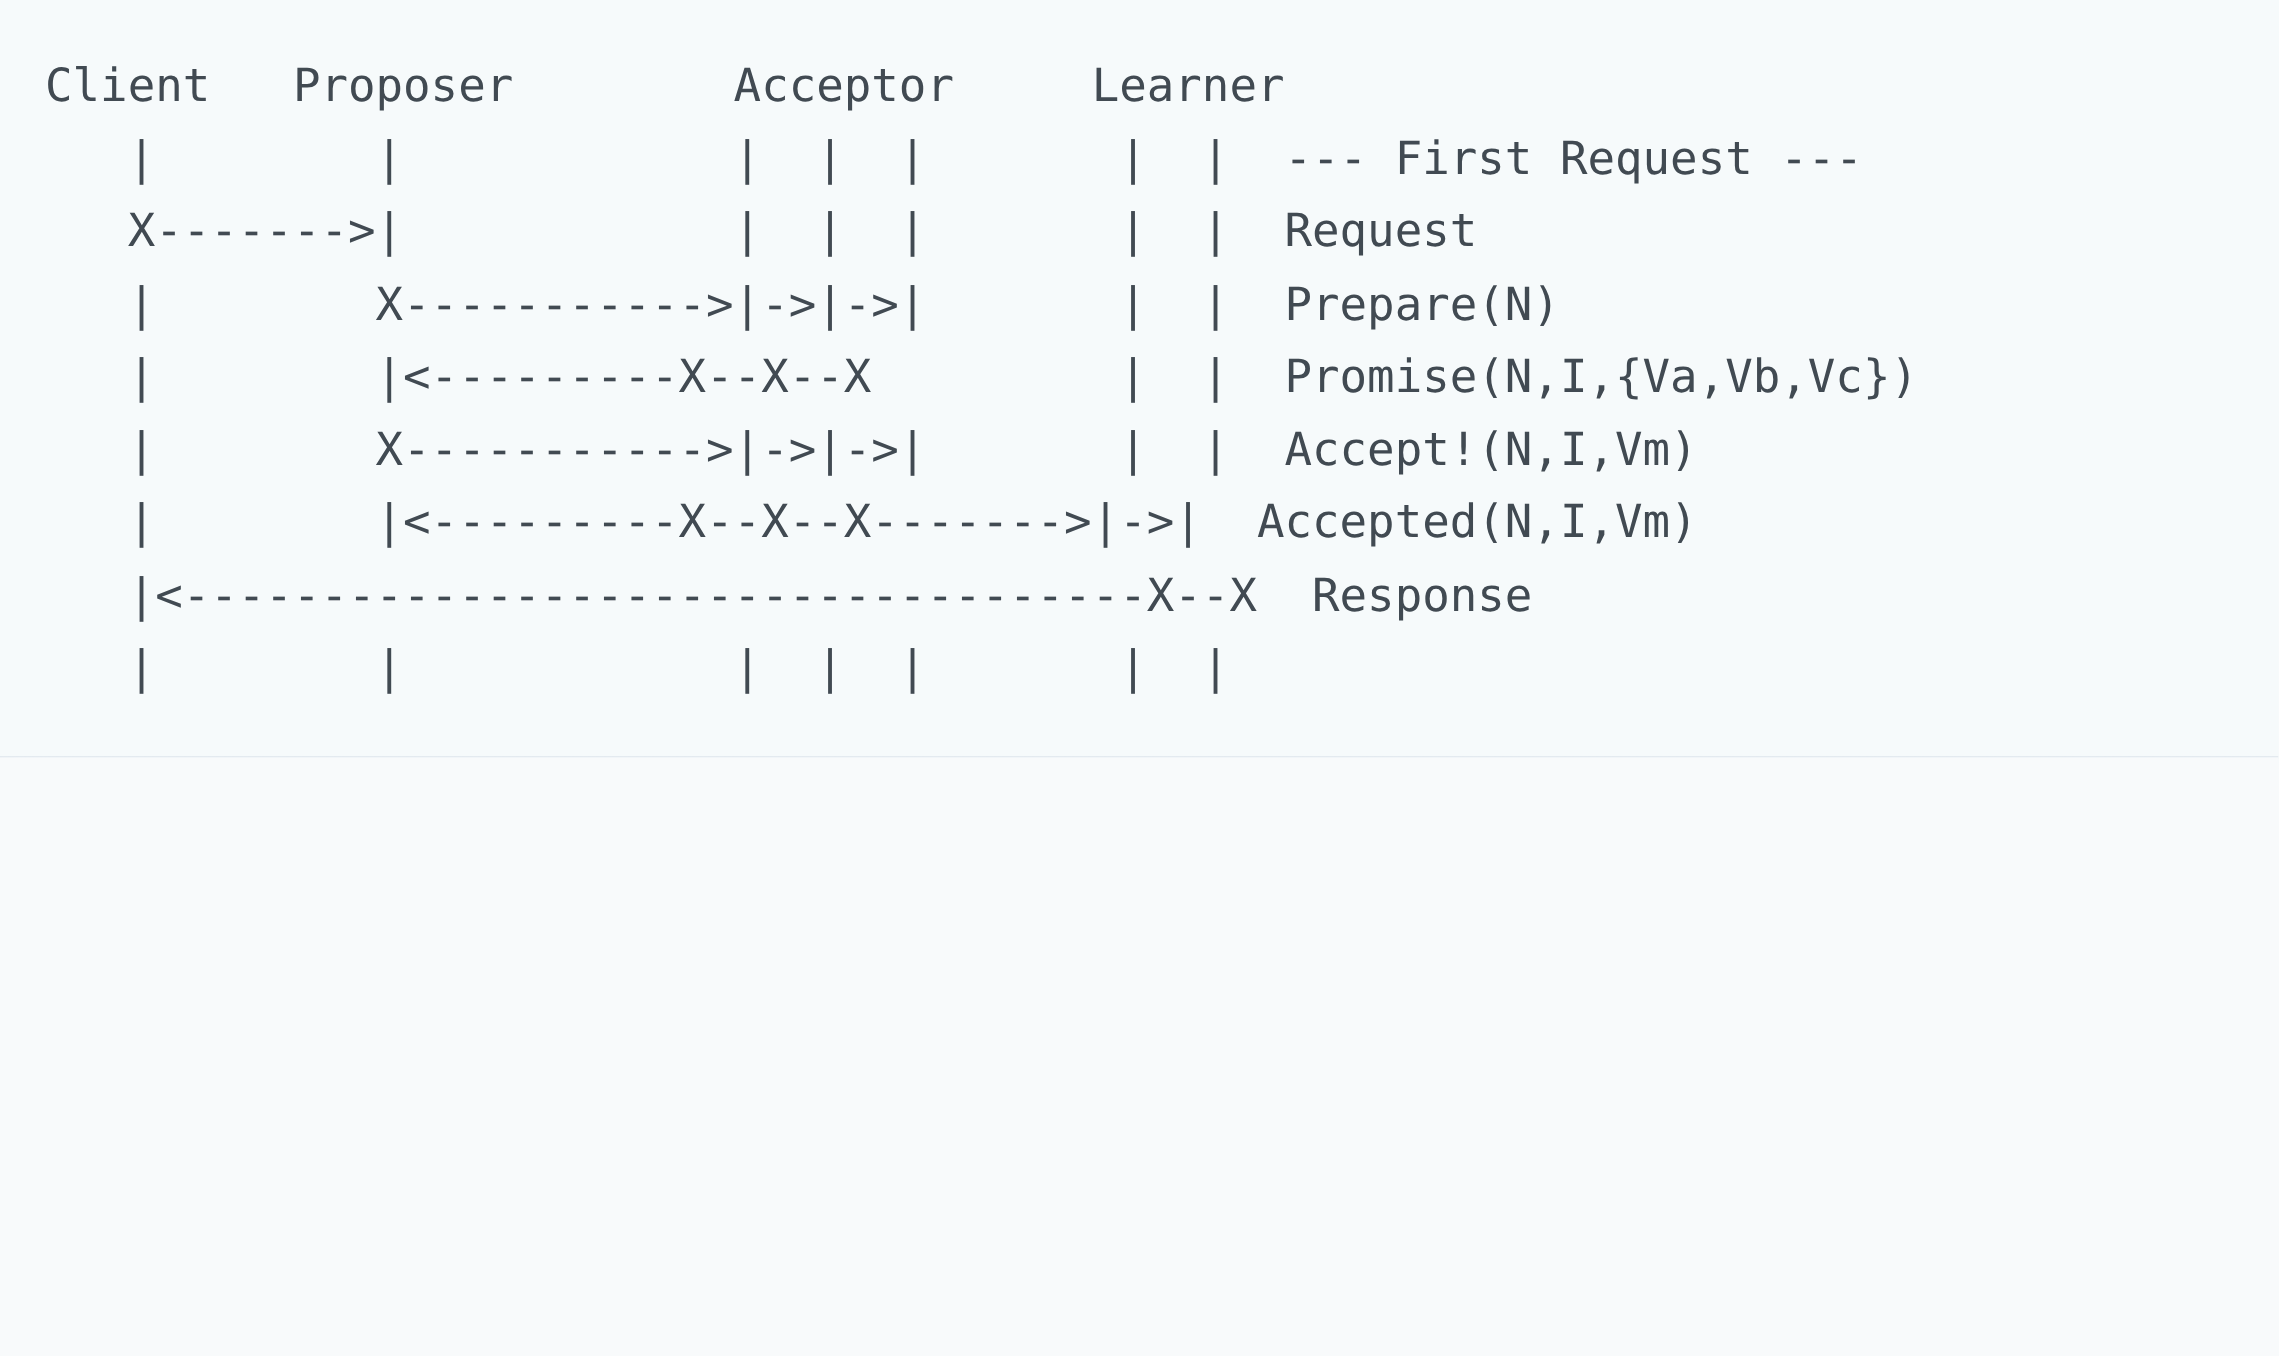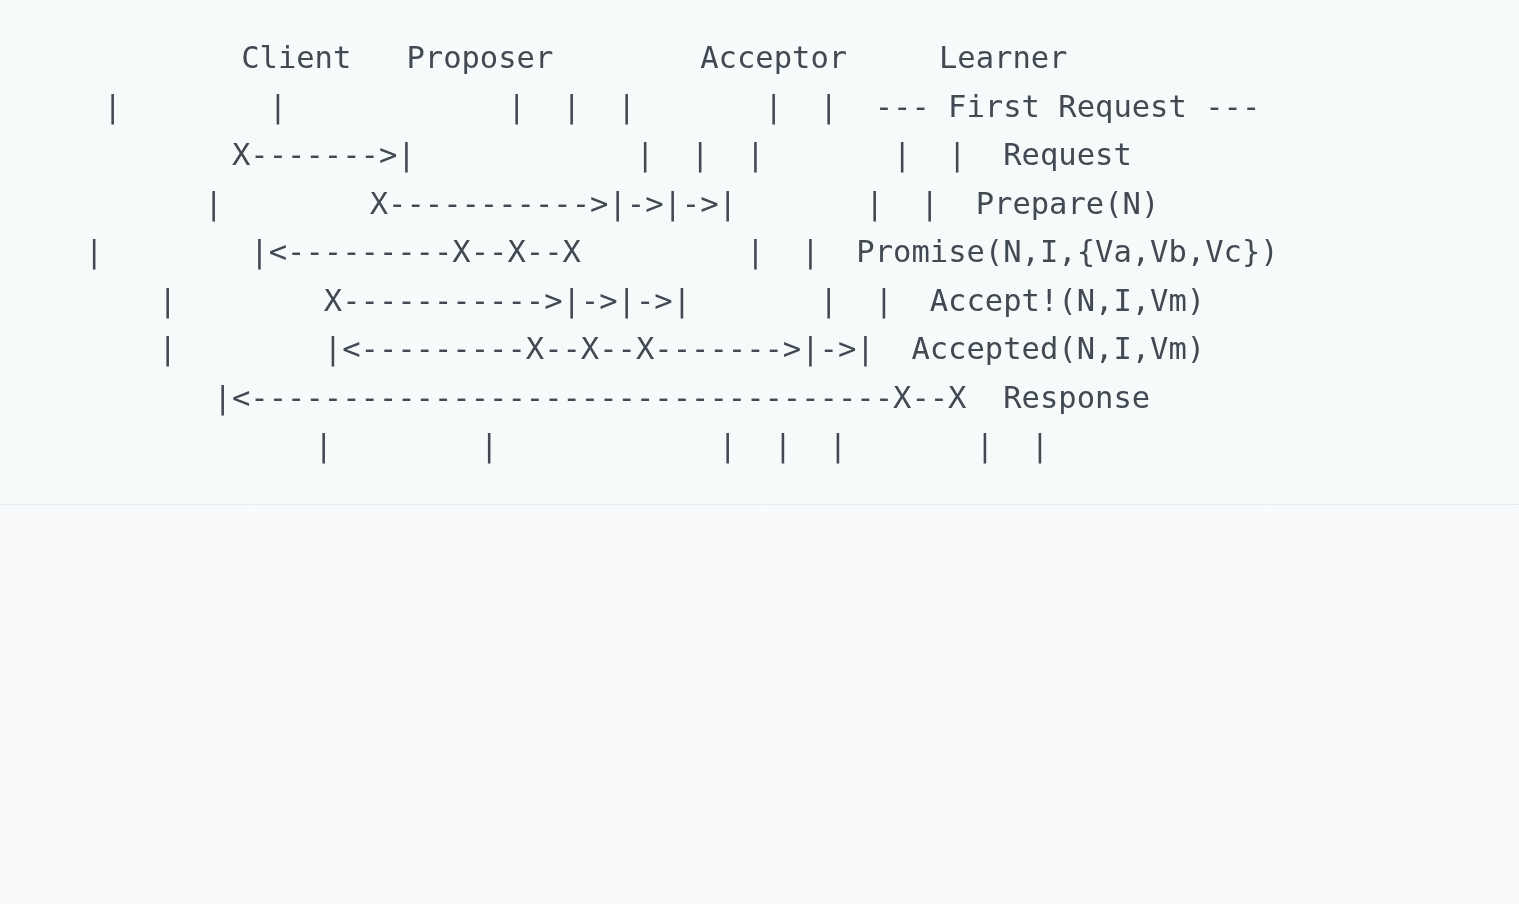--- a/index.html
+++ b/index.html
@@ -24,21 +24,21 @@
   }
 
   .block {
     position: absolute;
     left: 0;
     width: 1519px;
     box-sizing: border-box;
     overflow: hidden;
   }
 
-  #block-first  { top: 0px;   height: 505px; background: #f6fafb; text-align: center; }
+  #block-first  { top: 0px;   height: 505px; background: #f6fafb; }
   #block-following { top: 505px; height: 399px; background: #f8fafb; }
 
   
   .seam {
     position: absolute;
     left: 0;
     top: 504px;
     width: 1519px;
     height: 2px;
     background: linear-gradient(180deg, rgba(205,215,225,0.55), rgba(255,255,255,0.0));

